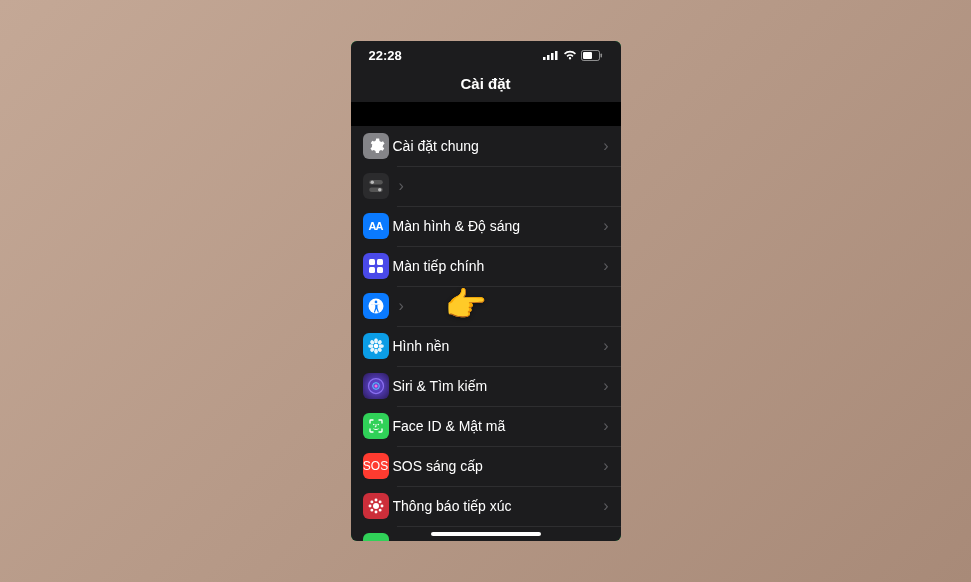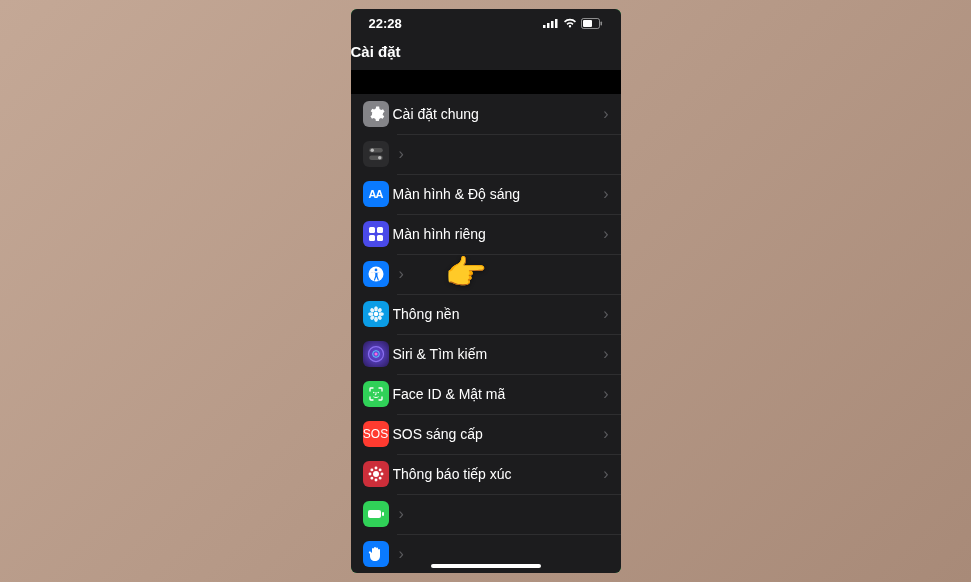--- a/index.html
+++ b/index.html
@@ -7,21 +7,21 @@
     background: linear-gradient(135deg, #c4a896 0%, #a88a78 100%);
     width: 971px;
     height: 582px;
     display: flex;
     align-items: center;
     justify-content: center;
     font-family: -apple-system, 'Segoe UI', Helvetica, Arial, sans-serif;
   }
   .phone {
     width: 270px;
-    height: 564px;
+    height: 500px;
     background: #22c55e;
     border-radius: 6px;
     overflow: hidden;
     position: relative;
     display: flex;
     flex-direction: column;
   }
   .status-bar {
     height: 28px;
     display: flex;
@@ -29,21 +29,21 @@
     justify-content: space-between;
     padding: 0 18px;
     color: #fff;
     font-size: 13px;
     font-weight: 600;
     background: #1c1c1e;
   }
   .status-right { display: flex; align-items: center; gap: 4px; }
   .title-bar {
     background: #1c1c1e;
-    text-align: left;
+    text-align: center;
     color: #fff;
     font-size: 15px;
     font-weight: 600;
     padding: 6px 0 10px;
   }
   .gap { height: 24px; background: #000; }
   .list {
     flex: 1;
     background: #1c1c1e;
     overflow: hidden;
@@ -174,21 +174,21 @@
       </div>
       <div class="row">
         <div class="icon bg-purple">
           <svg width="16" height="16" viewBox="0 0 16 16">
             <rect x="1" y="1" width="6" height="6" rx="1.5" fill="#fff"></rect>
             <rect x="9" y="1" width="6" height="6" rx="1.5" fill="#fff"></rect>
             <rect x="1" y="9" width="6" height="6" rx="1.5" fill="#fff"></rect>
             <rect x="9" y="9" width="6" height="6" rx="1.5" fill="#fff"></rect>
           </svg>
         </div>
-        <div class="label">Màn hình riêng</div>
+        <div class="label">Màn tiếp chính</div>
         <div class="chevron">›</div>
       </div>
       <div class="row" style="overflow: visible;">
         <div class="icon bg-blue2">
           <svg width="18" height="18" viewBox="0 0 24 24">
             <circle cx="12" cy="12" r="10" fill="#fff"></circle>
             <circle cx="12" cy="6.5" r="1.8" fill="#0a7aff"></circle>
             <path d="M5 9.5c4 1 10 1 14 0-2 .8-4 1-5 1v4l2 6h-1.5l-2-5-2 5H9l2-6v-4c-1 0-3-.2-5-1z" fill="#0a7aff"></path>
           </svg>
         </div>
@@ -204,21 +204,21 @@
               <ellipse cx="12" cy="19" rx="2.5" ry="3.5"></ellipse>
               <ellipse cx="5" cy="12" rx="3.5" ry="2.5"></ellipse>
               <ellipse cx="19" cy="12" rx="3.5" ry="2.5"></ellipse>
               <ellipse cx="7" cy="7" rx="2.5" ry="3" transform="rotate(-45 7 7)"></ellipse>
               <ellipse cx="17" cy="7" rx="2.5" ry="3" transform="rotate(45 17 7)"></ellipse>
               <ellipse cx="7" cy="17" rx="2.5" ry="3" transform="rotate(45 7 17)"></ellipse>
               <ellipse cx="17" cy="17" rx="2.5" ry="3" transform="rotate(-45 17 17)"></ellipse>
             </g>
           </svg>
         </div>
-        <div class="label">Thông nền</div>
+        <div class="label">Hình nền</div>
         <div class="chevron">›</div>
       </div>
       <div class="row">
         <div class="icon bg-siri">
           <svg width="20" height="20" viewBox="0 0 24 24">
             <circle cx="12" cy="12" r="9" fill="none" stroke="#8a6ff0" stroke-width="1.5"></circle>
             <circle cx="12" cy="12" r="4" fill="none" stroke="#5ac8fa" stroke-width="1.2"></circle>
             <circle cx="12" cy="12" r="1.8" fill="#ff6ad5"></circle>
           </svg>
         </div>

